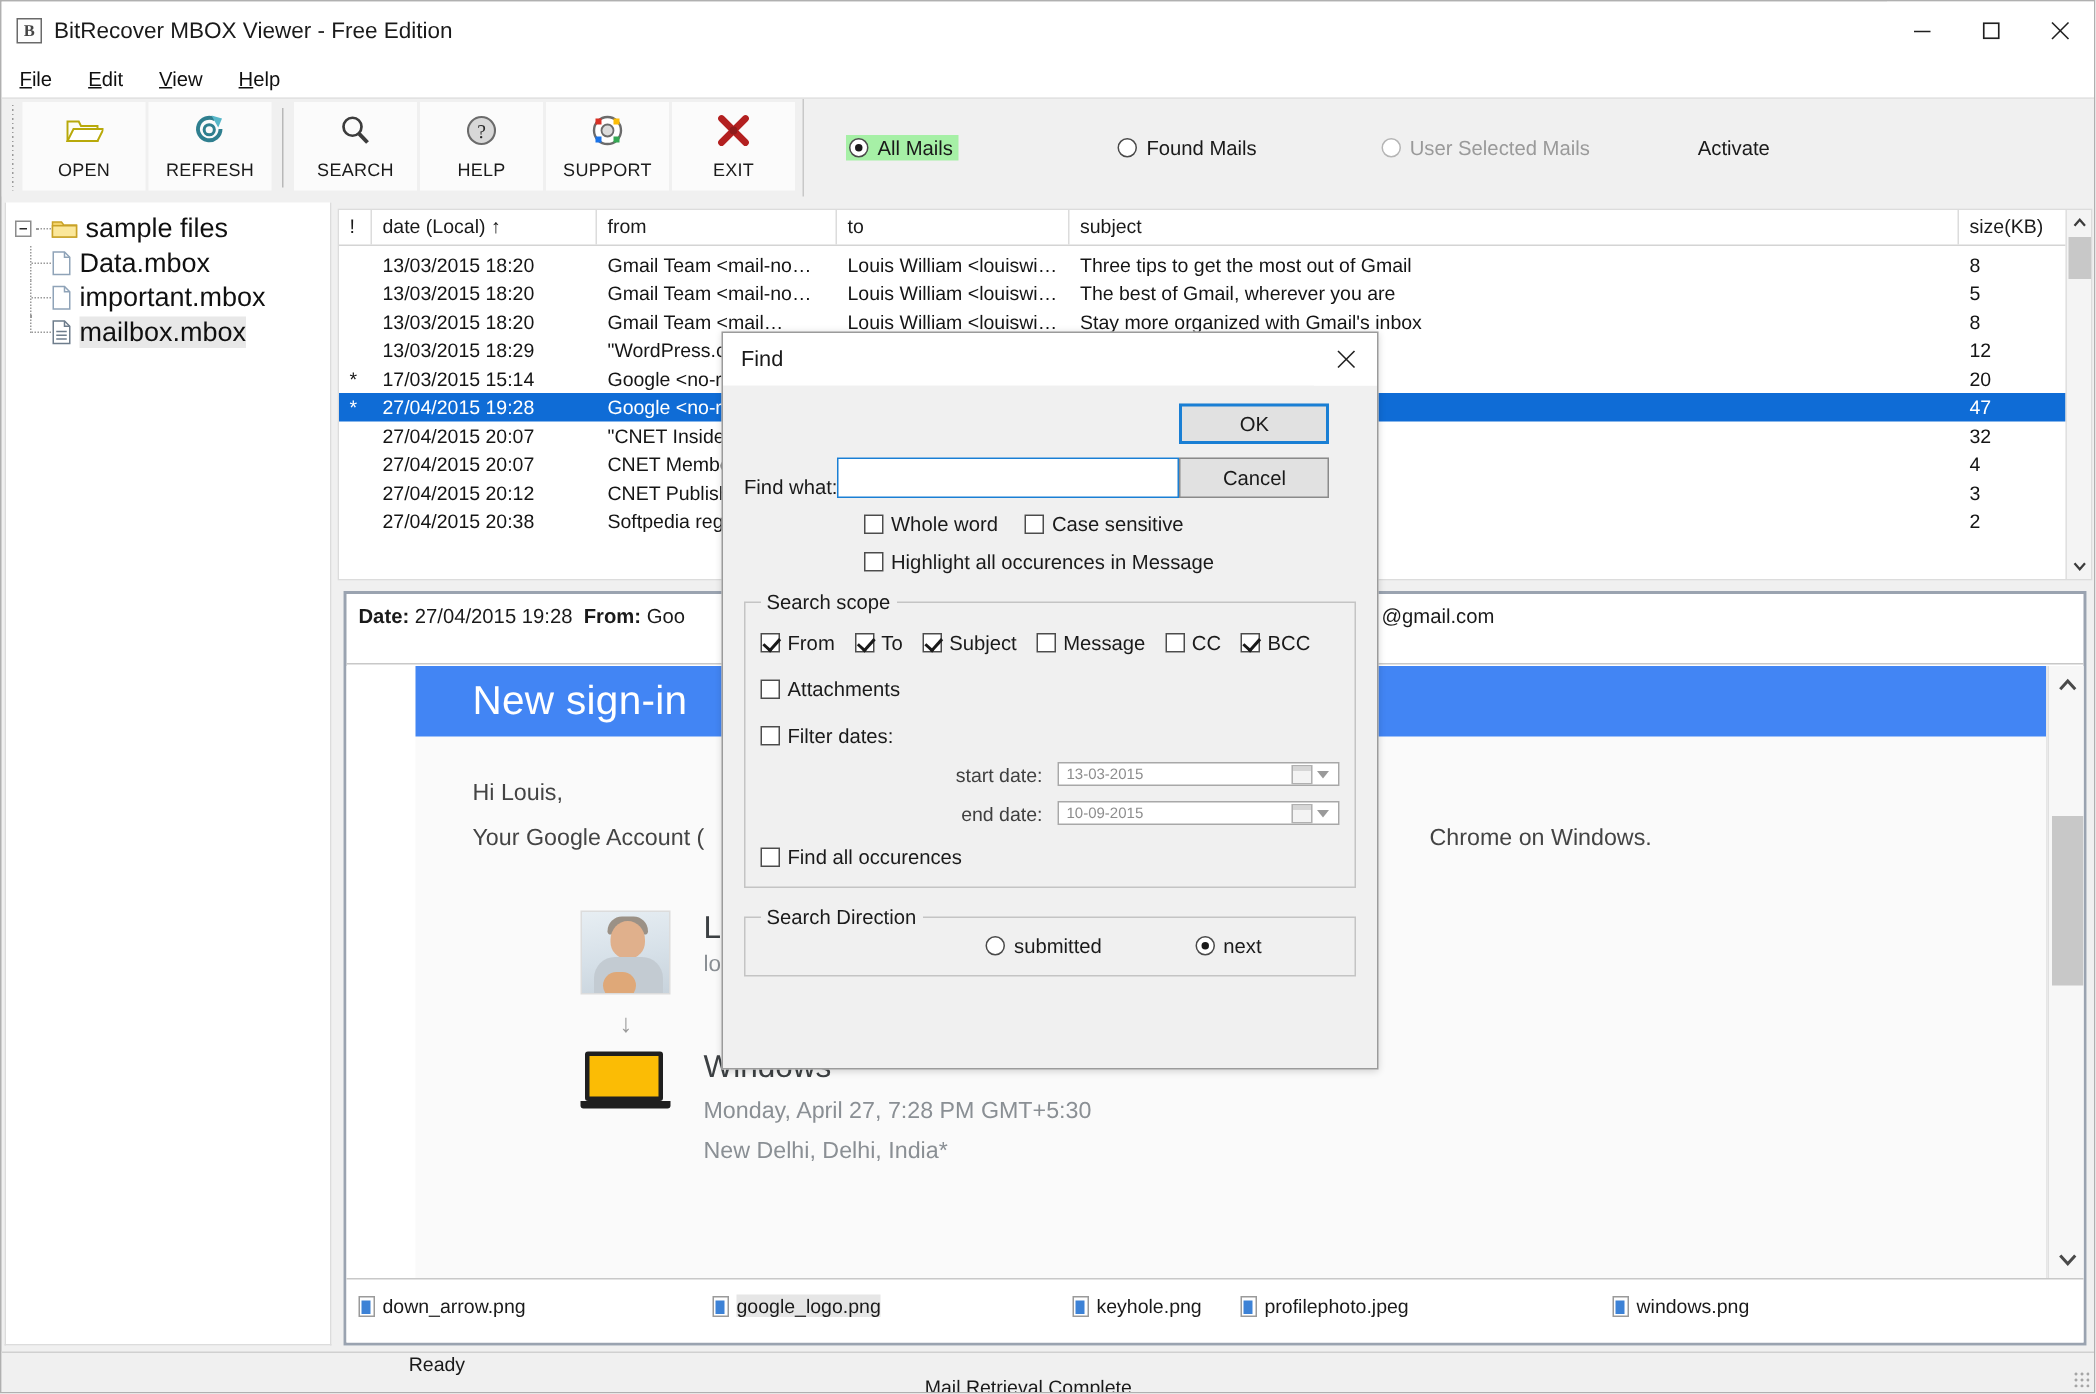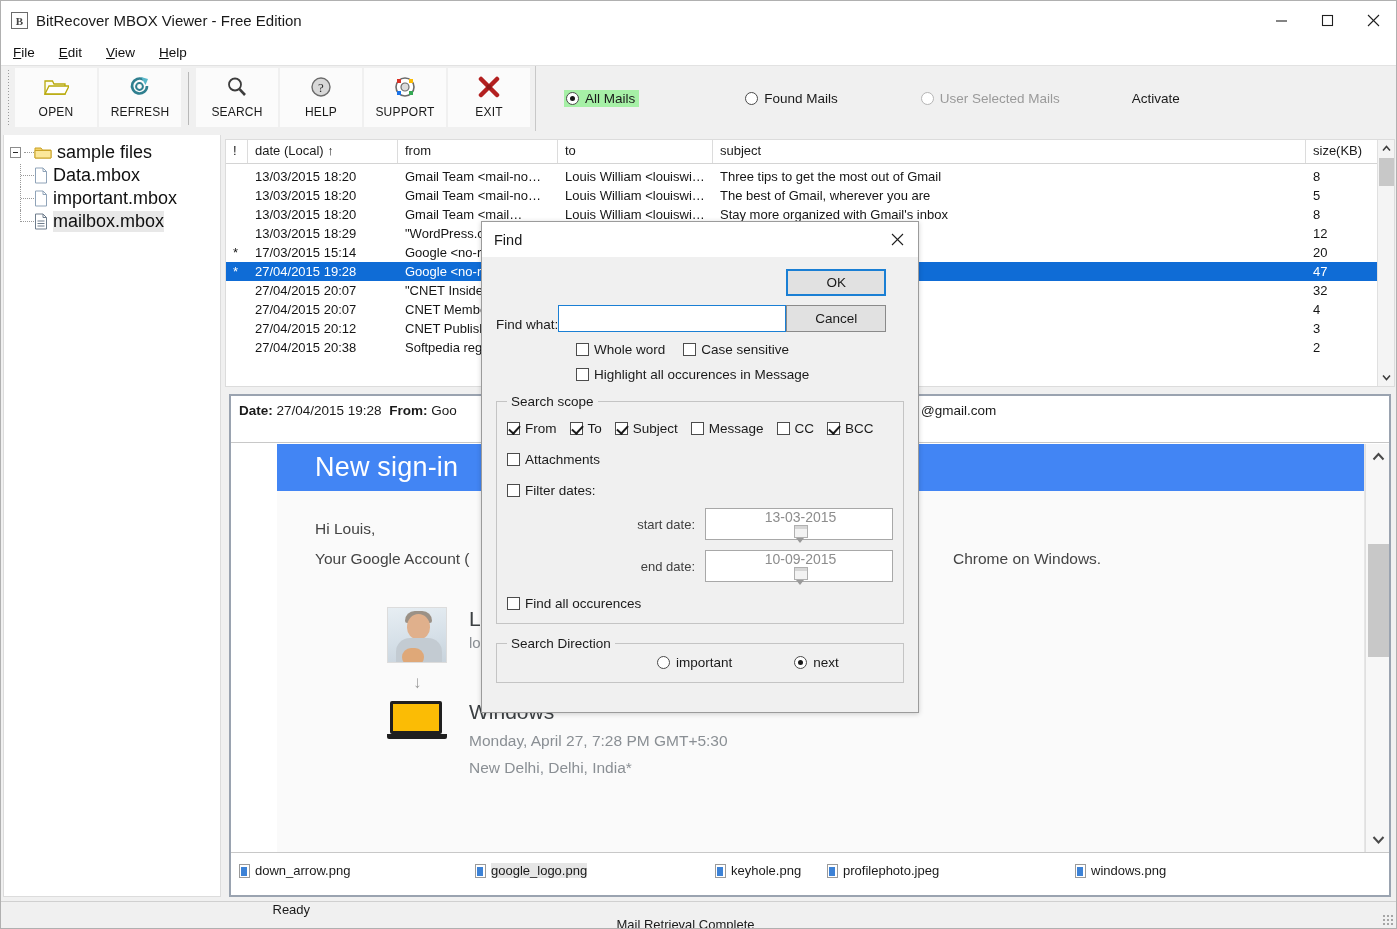--- a/index.html
+++ b/index.html
@@ -244,22 +244,22 @@
   }
   fieldset.grp legend { font-size:13.5px; color:#1a1a1a; padding:0 4px; }
   .scope-row { display:flex; align-items:center; gap:13px; margin-top:4px; }
   .attach-row { margin-top:16px; }
   .filter-row { margin-top:16px; }
   .date-row {
     display:flex; align-items:center; justify-content:flex-end; gap:10px; margin-top:10px;
   }
   .date-lbl { font-size:13px; color:#404040; }
   .date-ip {
-    width:188px; height:32px; border:1px solid #a8a8a8; background:#ffffff;
-    display:flex; align-items:center; padding:0 2px 0 5px; font-size:14px; color:#8d8d8d;flex-direction:column;
+    width:188px; height:16px; border:1px solid #a8a8a8; background:#ffffff;
+    display:flex; align-items:center; padding:0 2px 0 5px; font-size:10px; color:#8d8d8d;
   }
   .date-ip .sp { flex:1; }
   .cal-ico {
     width:14px; height:13px; border:1px solid #b0b0b0; background:#f3f3f3; position:relative; flex:none;
   }
   .cal-ico::after {
     content:''; position:absolute; left:0; top:0; right:0; height:3px; background:#d6d6d6;
   }
   .caret-dn {
     width:0; height:0; border-left:4px solid transparent; border-right:4px solid transparent;
@@ -771,21 +771,21 @@
             <span>Find all occurences</span>
           </div>
         </div>
       </fieldset>
 
       <fieldset class="grp dir-grp">
         <legend>Search Direction</legend>
         <div class="dir-row">
           <div class="radio-wrap">
             <span class="rdo"></span>
-            <span>important</span>
+            <span>submitted</span>
           </div>
           <div class="radio-wrap">
             <span class="rdo on"></span>
             <span>next</span>
           </div>
         </div>
       </fieldset>
     </div>
   </div>
 

